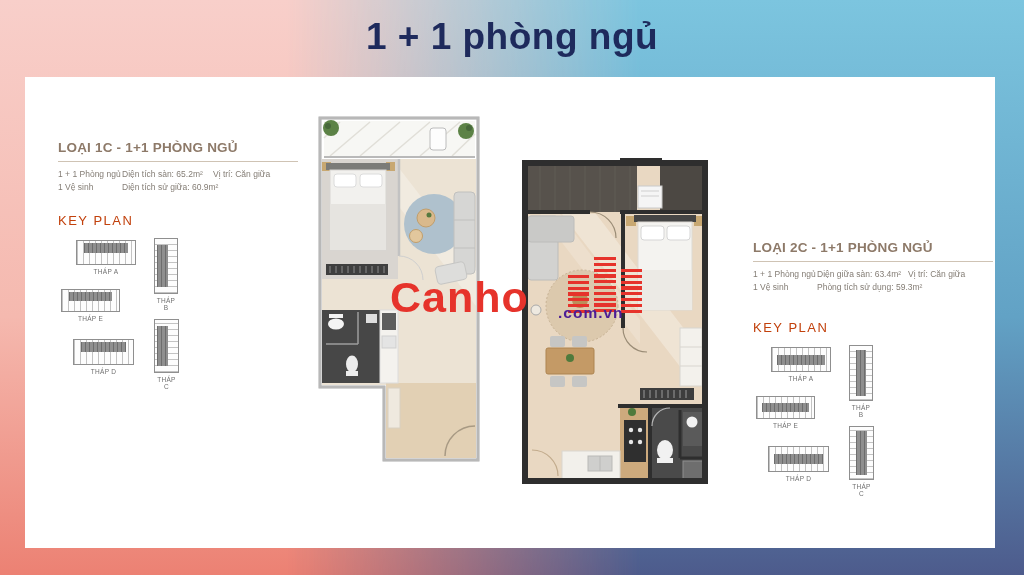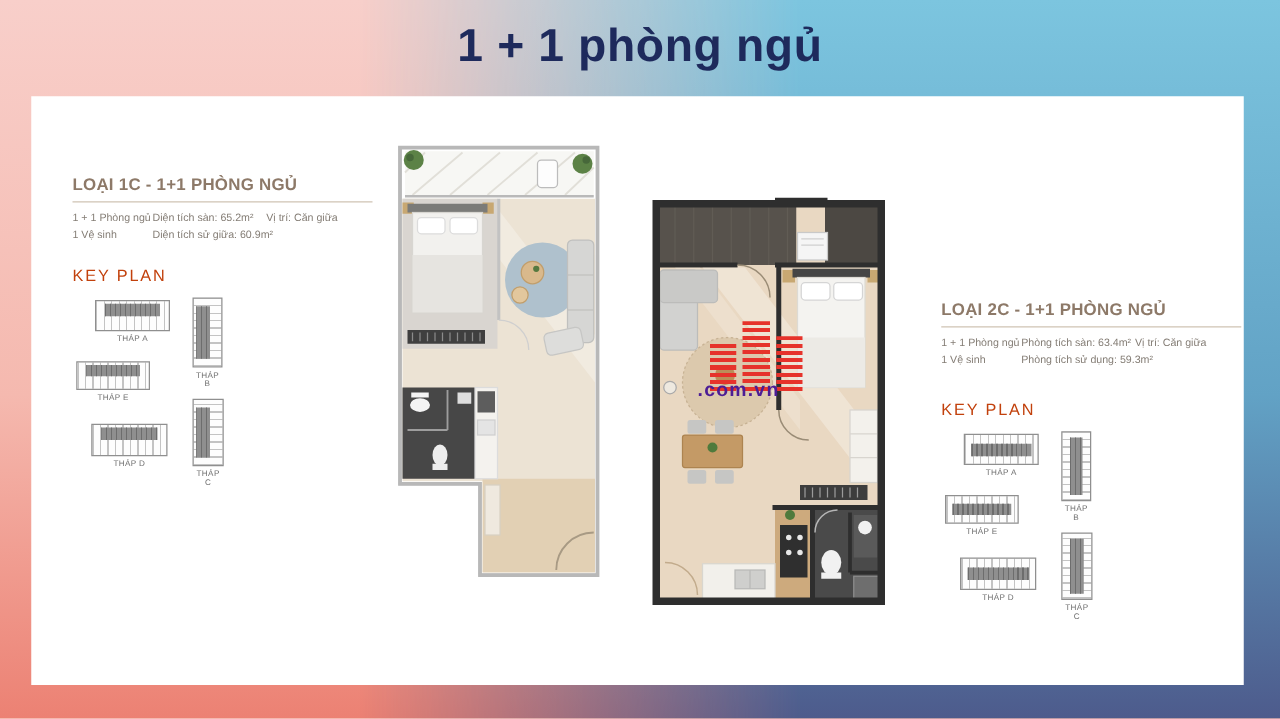--- a/index.html
+++ b/index.html
@@ -256,21 +256,21 @@
       <path d="M12,292 A26,26 0 0 1 38,318" fill="none" stroke="#c2ab8c" stroke-width="1.2"></path>
       <rect x="100" y="0" width="42" height="7" fill="#2e2e2e"></rect>
       <path d="M5,5 H185 V323 H5 Z" fill="none" stroke="#2e2e2e" stroke-width="6"></path>
     </svg>
 
     <section class="panel" id="panel-2c">
       <h2>LOẠI 2C - 1+1 PHÒNG NGỦ</h2>
       <div class="rule"></div>
       <div class="specs">
         <span class="spec c1 r1">1 + 1 Phòng ngủ</span>
-        <span class="spec c2 r1">Phòng tích sàn: 63.4m²</span>
+        <span class="spec c2 r1">Diện giữa sàn: 63.4m²</span>
         <span class="spec c3 r1">Vị trí: Căn giữa</span>
         <span class="spec c1 r2">1 Vệ sinh</span>
         <span class="spec c2 r2">Phòng tích sử dụng: 59.3m²</span>
       </div>
       <div class="kp-title">KEY PLAN</div>
       <div class="keyplan">
           <div class="tw-wrap" style="left: 18px; top: 8px; width: 60px;">
             <div class="tw h hl-b" style="width: 60px; height: 25px;">
               <i class="hl"></i>
             </div>
@@ -297,20 +297,21 @@
           <div class="tw-wrap" style="left: 96px; top: 87px; width: 25px;">
             <div class="tw v hl-b" style="width: 25px; height: 54px;">
               <i class="hl"></i>
             </div>
             <span class="tw-label">THÁP C</span>
           </div>
         </div>
     </section>
 
     <div class="watermark">
+      <span class="wm-text">Canho</span>
       <span class="wm-icon">
         <i class="b1"></i>
           <i class="b2"></i>
           <i class="b3"></i>
       </span>
       <span class="wm-domain">.com.vn</span>
     </div>
 
   </div>
 </div>

